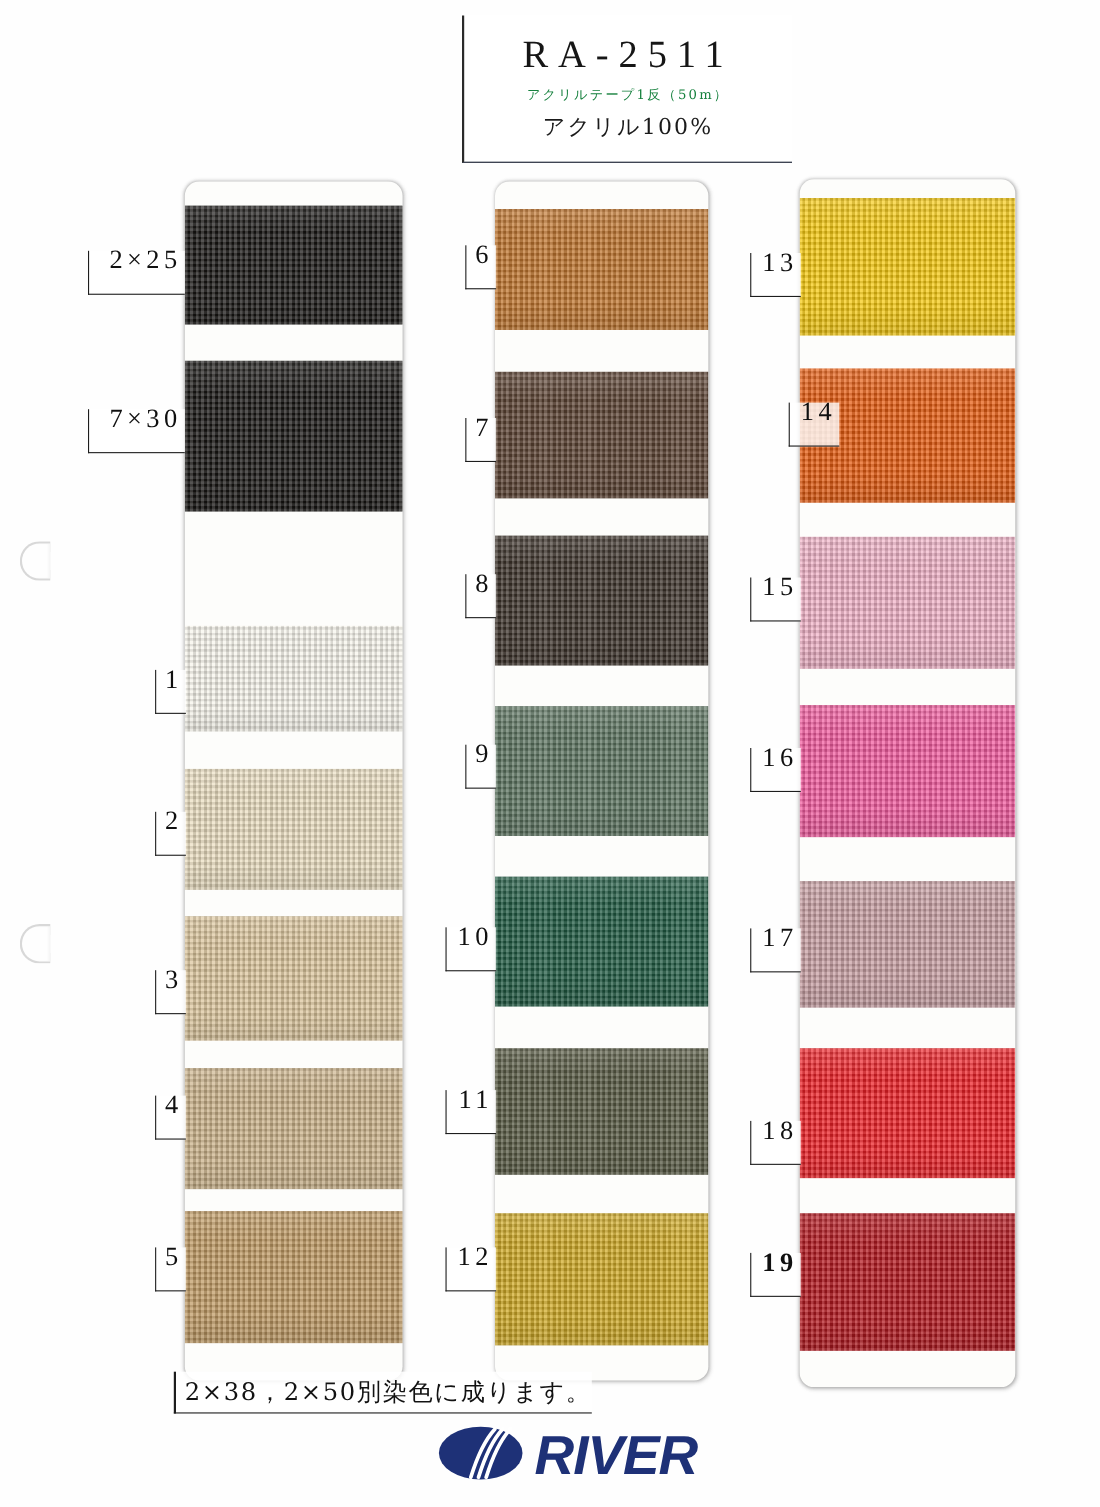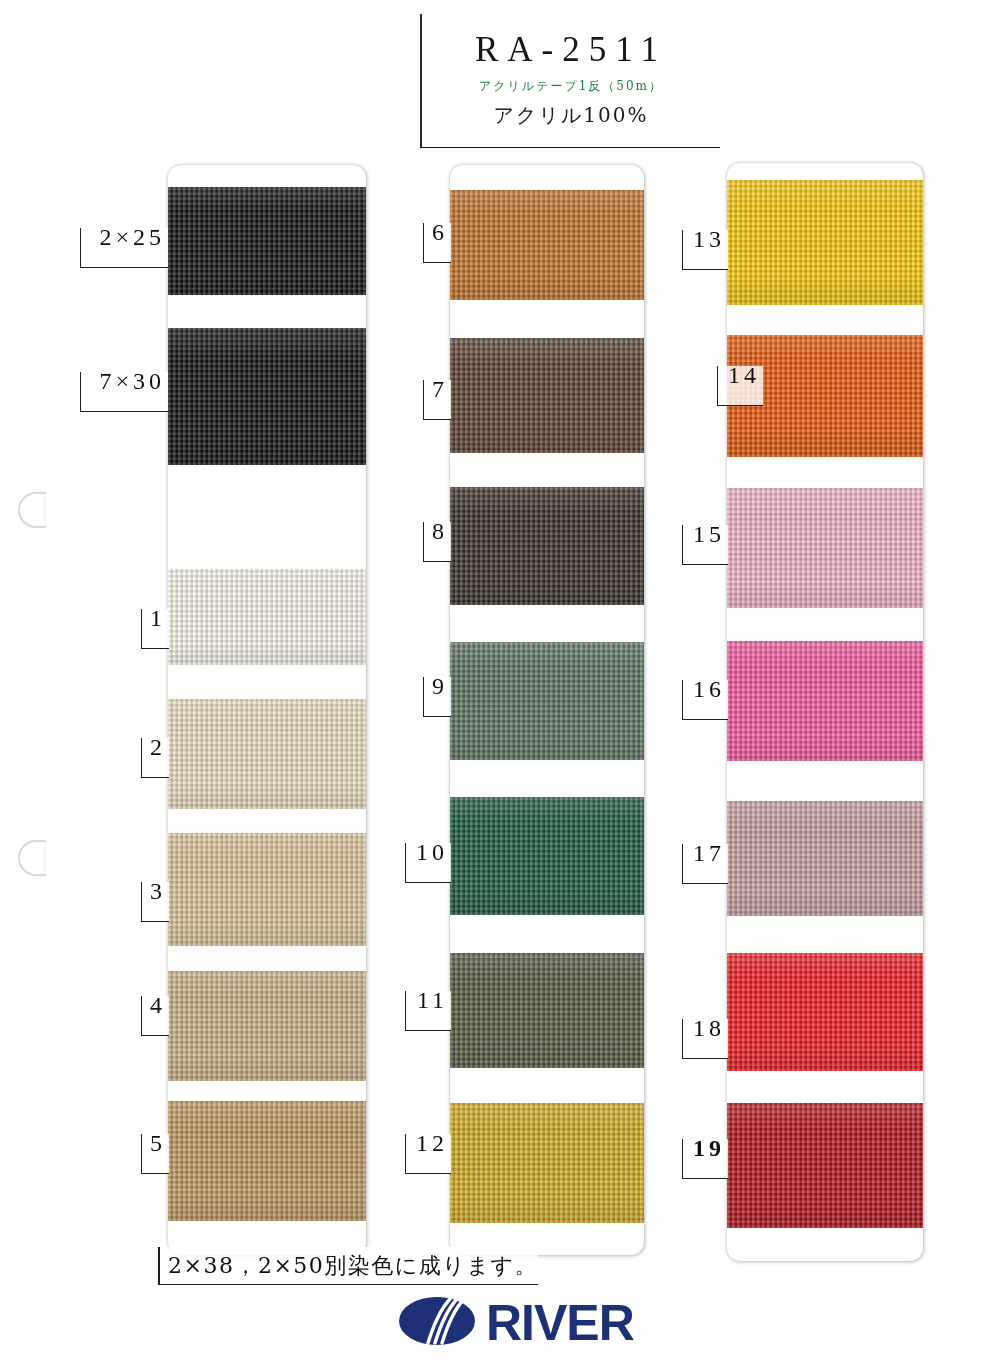--- a/index.html
+++ b/index.html
@@ -165,20 +165,21 @@
     height: 62px;
     display: flex;
     align-items: center;
     gap: 10px;
   }
   .logo-mark { flex: 0 0 auto; }
   .logo-text {
     font-family: "Liberation Sans", "DejaVu Sans", sans-serif;
     font-size: 50px;
     font-weight: bold;
+    font-style: italic;
     color: #1e3177;
     letter-spacing: -1px;
     line-height: 1;
     position: relative;
     white-space: nowrap;
   }
 </style>
 </head>
 <body>
 

